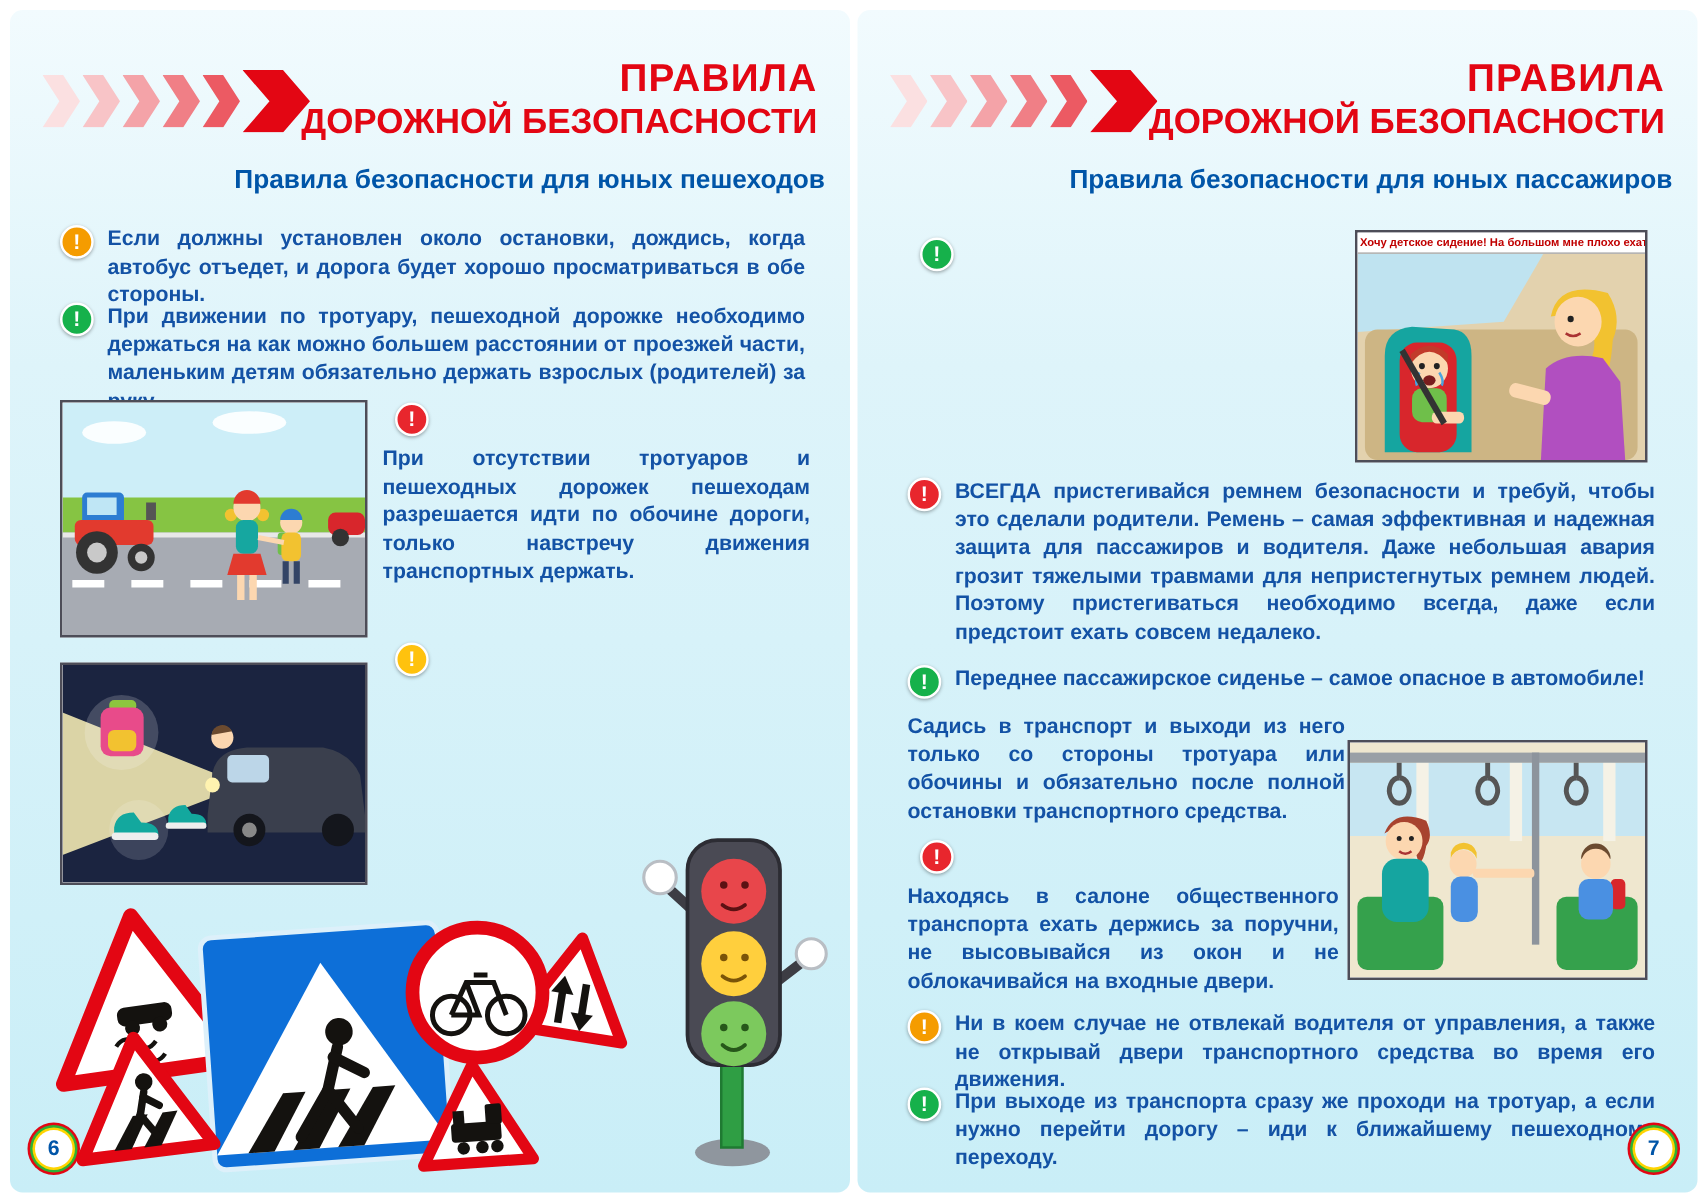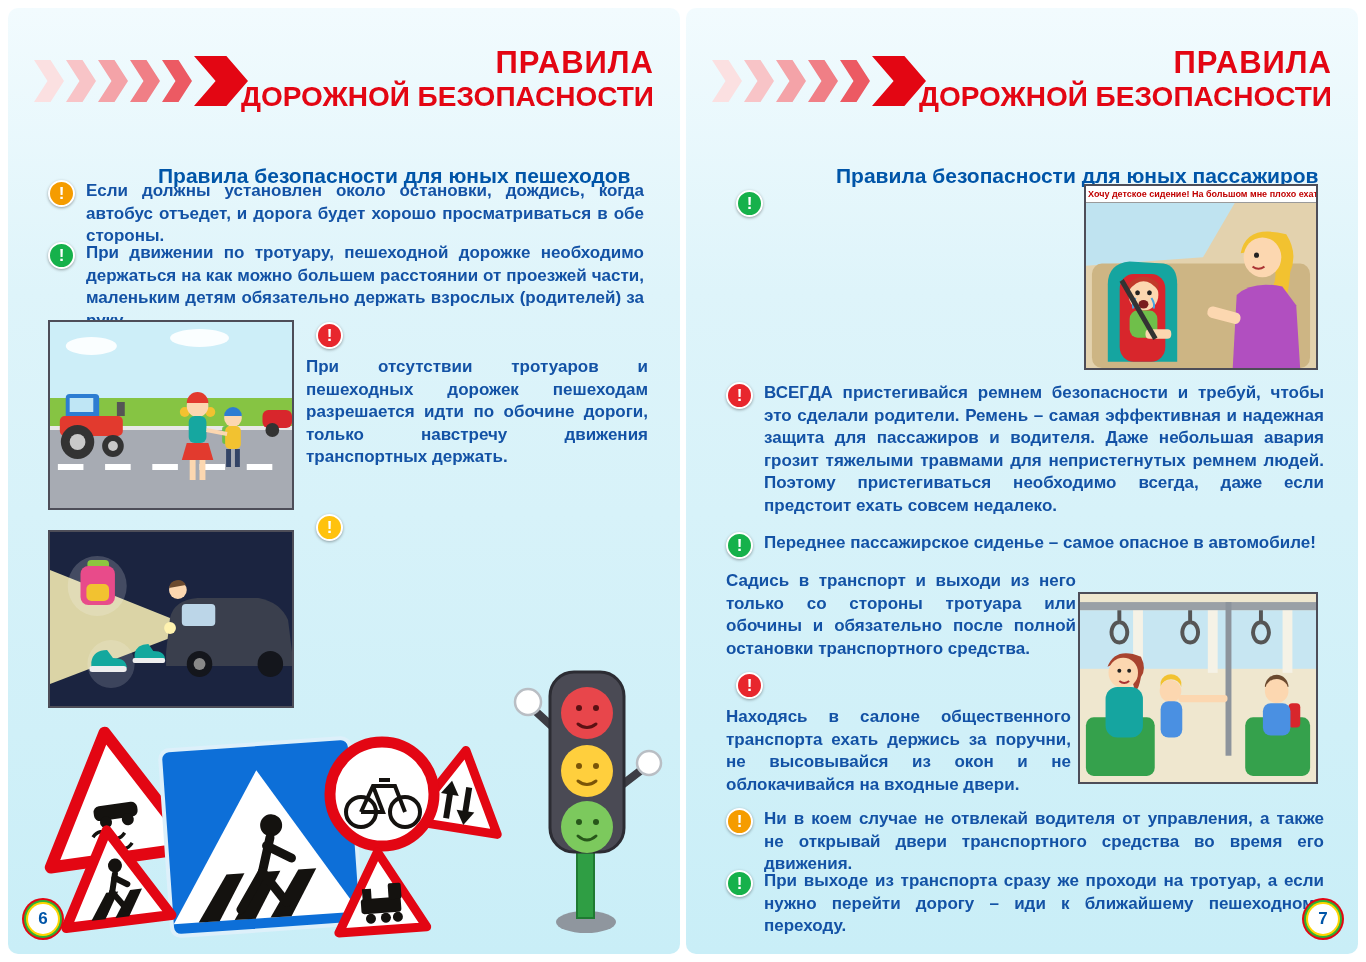--- a/index.html
+++ b/index.html
@@ -12,22 +12,22 @@
   .chev { width:30px; height:42px; margin-right:2px;
           clip-path:polygon(0 0,55% 0,100% 50%,55% 100%,0 100%,45% 50%); }
   .chev.c1{background:#fbe0e1;} .chev.c2{background:#f8c4c7;} .chev.c3{background:#f4a3a8;}
   .chev.c4{background:#f07f86;} .chev.c5{background:#ec5a63;}
   .chev.big{ width:54px; height:50px; background:#e30613;
           clip-path:polygon(0 0,60% 0,100% 50%,60% 100%,0 100%,40% 50%); }
 
   .title { position:absolute; right:26px; top:38px; text-align:right; color:#e30613; font-weight:bold; }
   .title .t1 { font-size:31px; line-height:1.12; letter-spacing:1px; }
   .title .t2 { font-size:28px; line-height:1.12; }
-  .subtitle { position:absolute; top:124px; left:150px; right:20px; text-align:left;
-          color:#0055a8; font-size:21px; font-weight:bold;margin-top:32px; }
+  .subtitle { position:absolute; top:124px; left:150px; right:20px; text-align:right;
+          color:#0055a8; font-size:21px; font-weight:bold; }
 
   .item { position:absolute; display:flex; gap:11px; align-items:flex-start; }
   .item.col { flex-direction:column; gap:7px; }
   .item.col .icon { margin-left:10px; }
   .icon { flex:none; width:27px; height:27px; border-radius:50%; border:2px solid #fff;
           color:#fff; font-size:17px; font-weight:bold; display:flex; align-items:center; justify-content:center;
           box-shadow:0 1px 3px rgba(0,0,0,.35); }
   .txt, .para { color:#1352a5; font-size:17px; font-weight:bold; line-height:1.33;
           text-align:justify; white-space:pre-line; }
   .para { position:absolute; }

